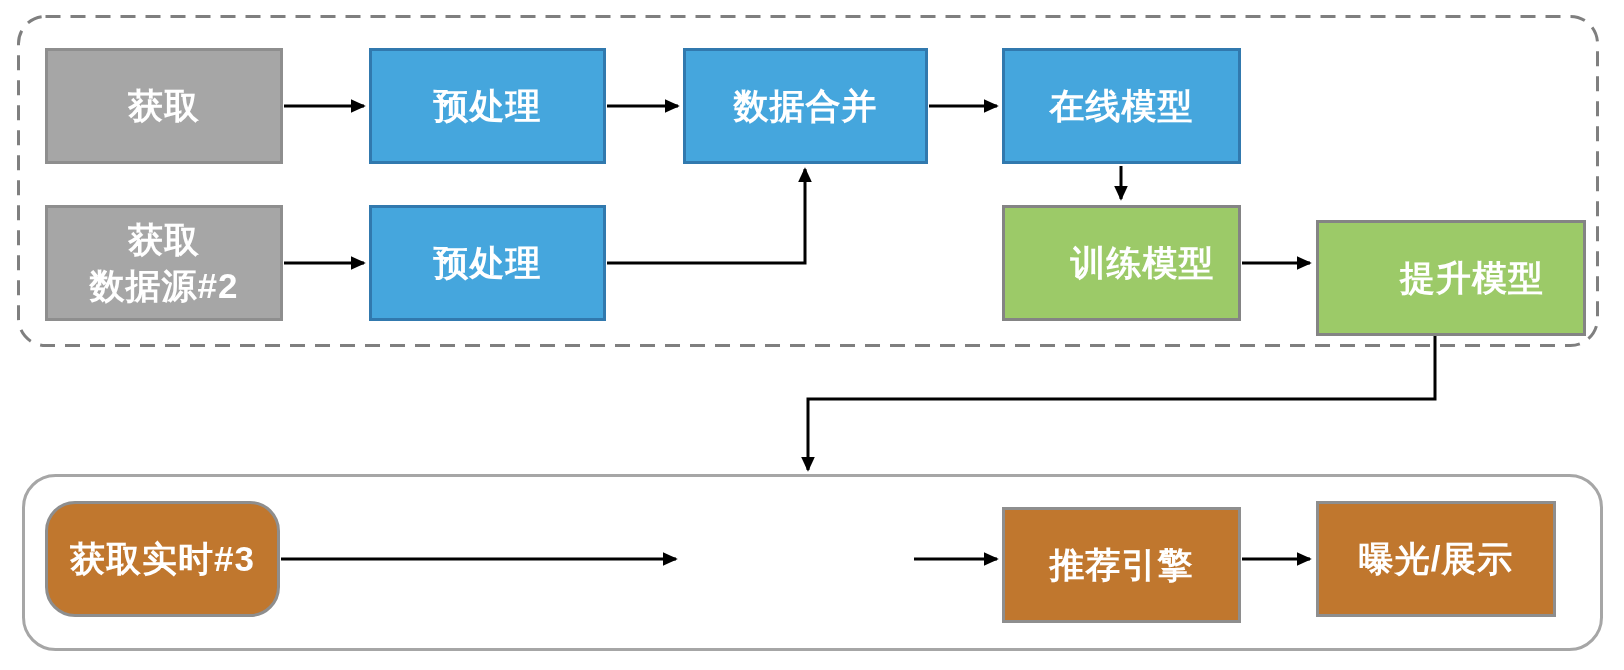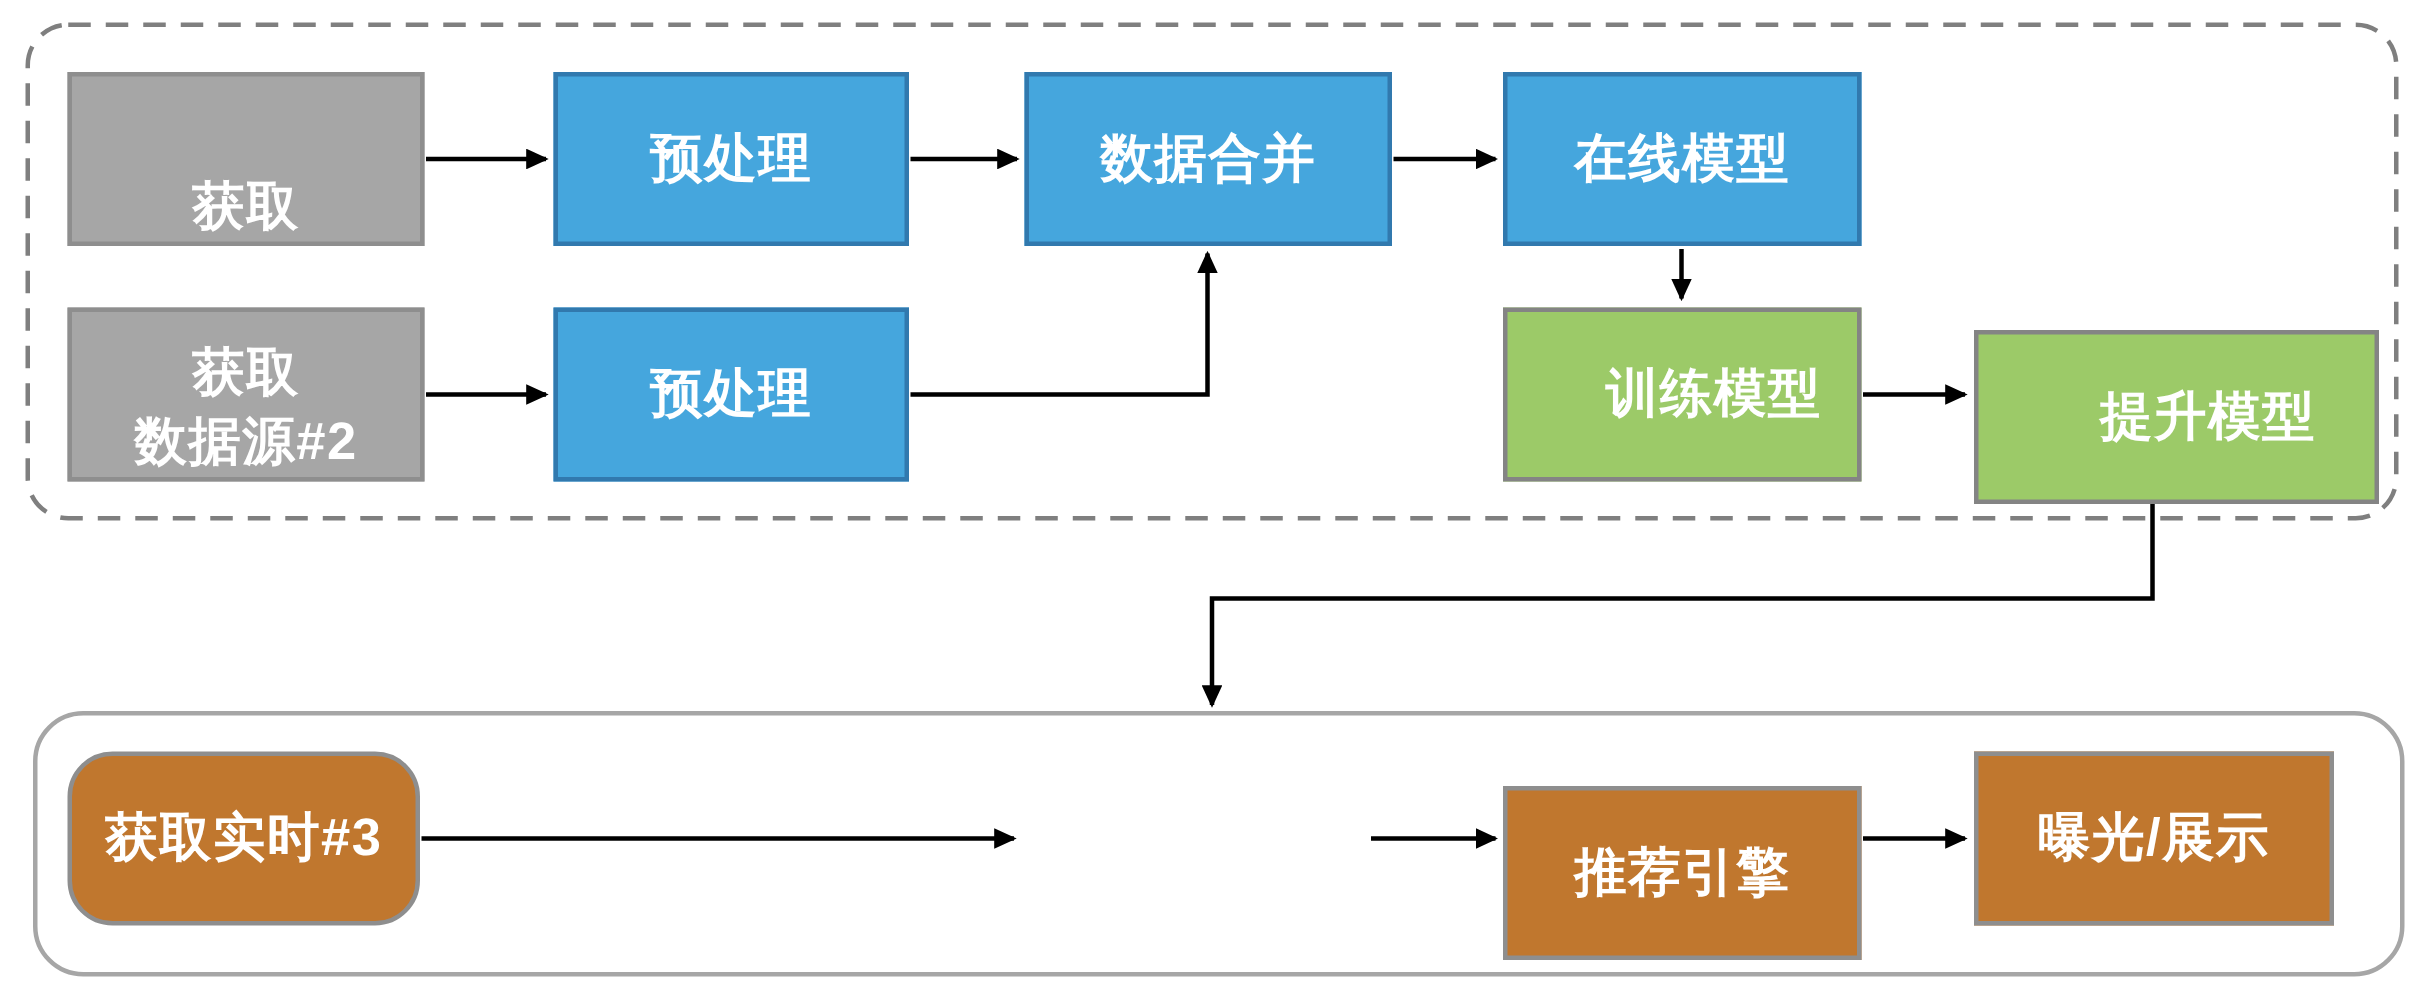--- a/index.html
+++ b/index.html
@@ -17,21 +17,21 @@
     display:flex;flex-direction:column;align-items:center;justify-content:center;
     text-align:center;
     color:#ffffff;
     font-weight:bold;
     font-size:35px;
     line-height:1.32;
     box-sizing:border-box;
     letter-spacing:1px;
   }
   .node span{display:block;}
-  .fill-gray  {background:#a6a6a6;border:3px solid #8e8e8e;justify-content:flex-end;}
+  .fill-gray  {background:#a6a6a6;border:3px solid #8e8e8e;}
   .fill-blue  {background:#45a6dd;border:3px solid #3179ae;}
   .fill-green {background:#9cca68;border:3px solid #848484;padding-left:42px;}
   .fill-orange{background:#c0772e;border:3px solid #8e8e8e;}
 </style>
 </head>
 <body>
 
 <div class="canvas">
 
   <svg class="layer" viewBox="0 0 1624 670">
@@ -81,20 +81,20 @@
   <div class="node fill-green" style="left:1002px;top:205px;width:239px;">
     <span>训练模型</span>
   </div>
   <div class="node fill-green" style="left:1316px;top:220px;width:270px;">
     <span>提升模型</span>
   </div>
 
   <div class="node fill-orange" style="left:45px;top:501px;width:235px;border-radius:30px;">
     <span>获取实时#3</span>
   </div>
-  <div class="node fill-orange" style="left:1002px;top:524px;width:239px;">
+  <div class="node fill-orange" style="left:1002px;top:507px;width:239px;">
     <span>推荐引擎</span>
   </div>
   <div class="node fill-orange" style="left:1316px;top:501px;width:240px;">
     <span>曝光/展示</span>
   </div>
 
 </div>
 
 </body></html>

